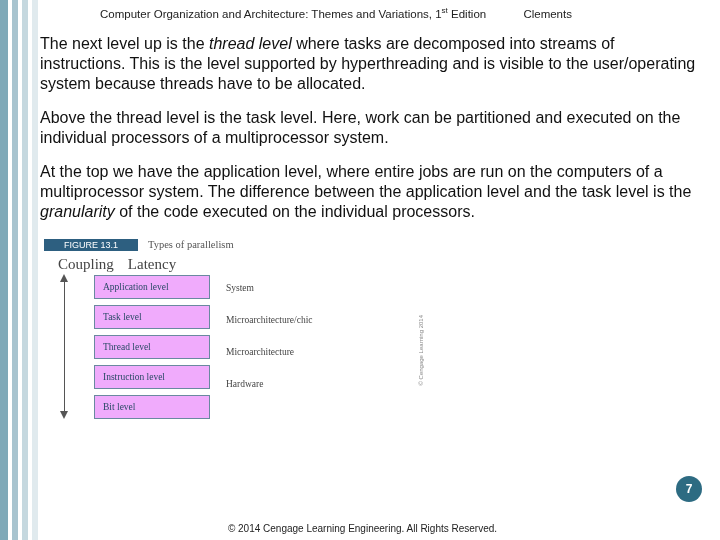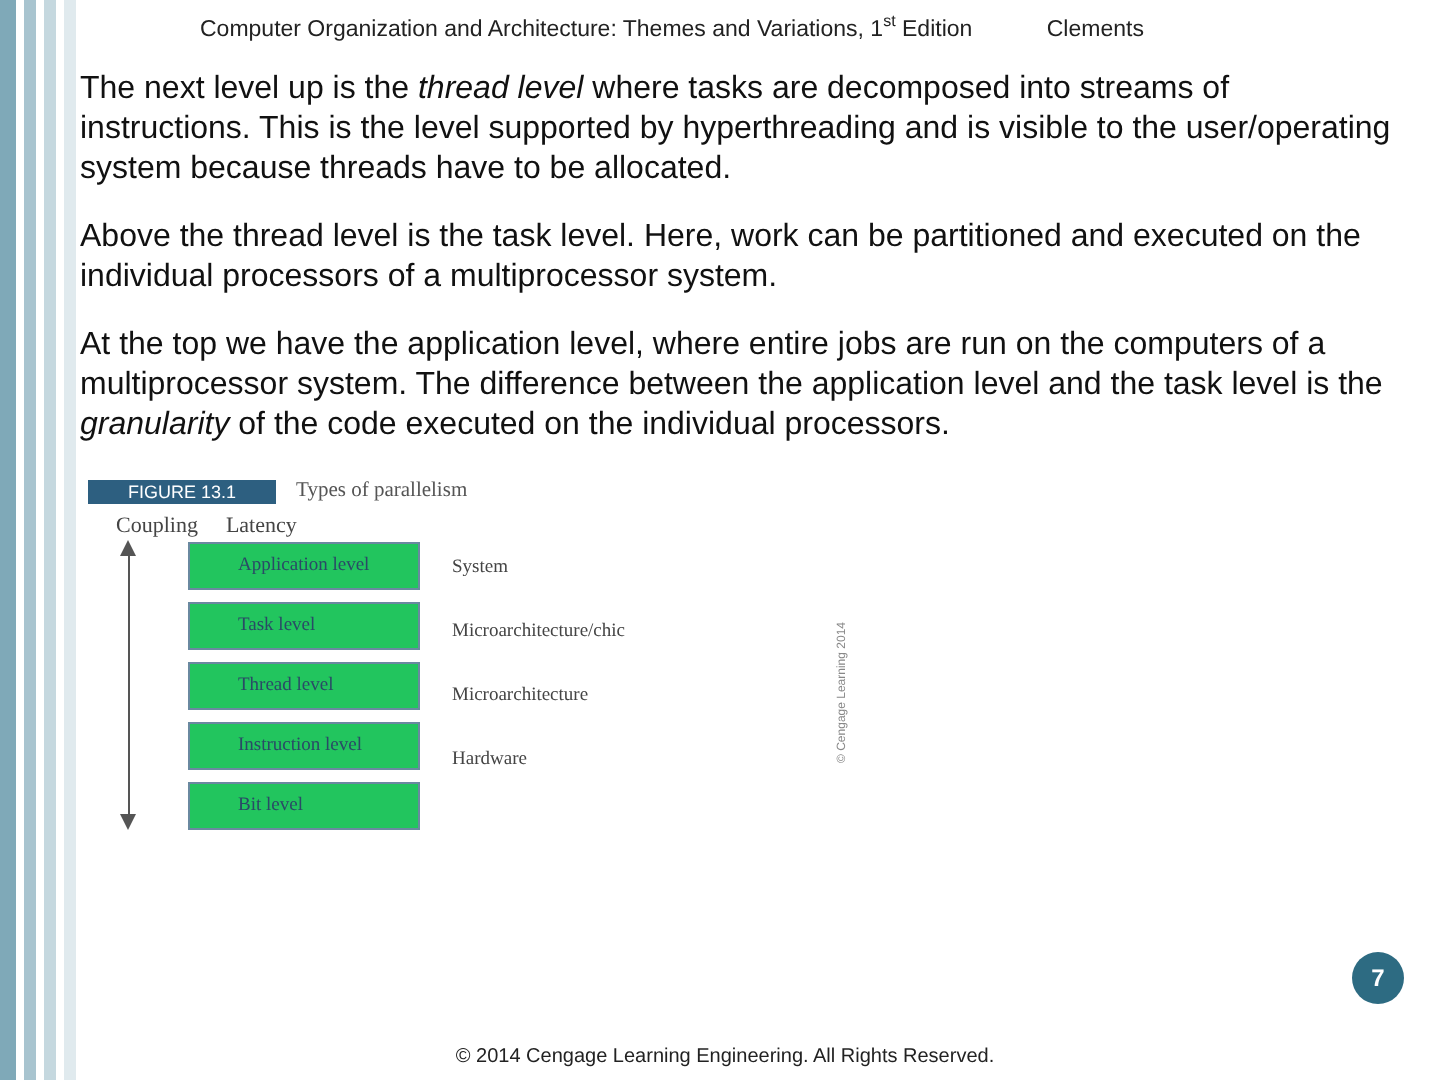--- a/index.html
+++ b/index.html
@@ -64,21 +64,21 @@
     color: #fff;
     font-size: 9px;
     padding: 1px 20px;
     font-family: Arial, sans-serif;
   }
   .fig-title { color: #555; font-family: Georgia, 'Times New Roman', serif; font-size: 10.5px; }
 
   .fig-top-labels {
     display: flex;
     gap: 14px;
-    font-size: 11px;
+    font-size: 15px;
     color: #444;
     margin-left: 18px;
     font-family: Georgia, 'Times New Roman', serif;
   }
 
   .fig-body {
     display: flex;
     margin-top: 2px;
     position: relative;
   }
@@ -112,24 +112,24 @@
   }
 
   .levels-col {
     width: 116px;
     display: flex;
     flex-direction: column;
     gap: 6px;
   }
   .level-box {
     border: 1px solid #6a89a0;
-    background: #22c55e;
+    background: #f0abfc;
     font-size: 9.5px;
     color: #2a4a66;
-    padding: 6px 24px;
+    padding: 6px 8px;
     font-family: Georgia, 'Times New Roman', serif;
   }
   .assoc-col {
     width: 150px;
     display: flex;
     flex-direction: column;
     gap: 6px;
     padding-left: 16px;
     font-size: 9.5px;
     color: #444;

